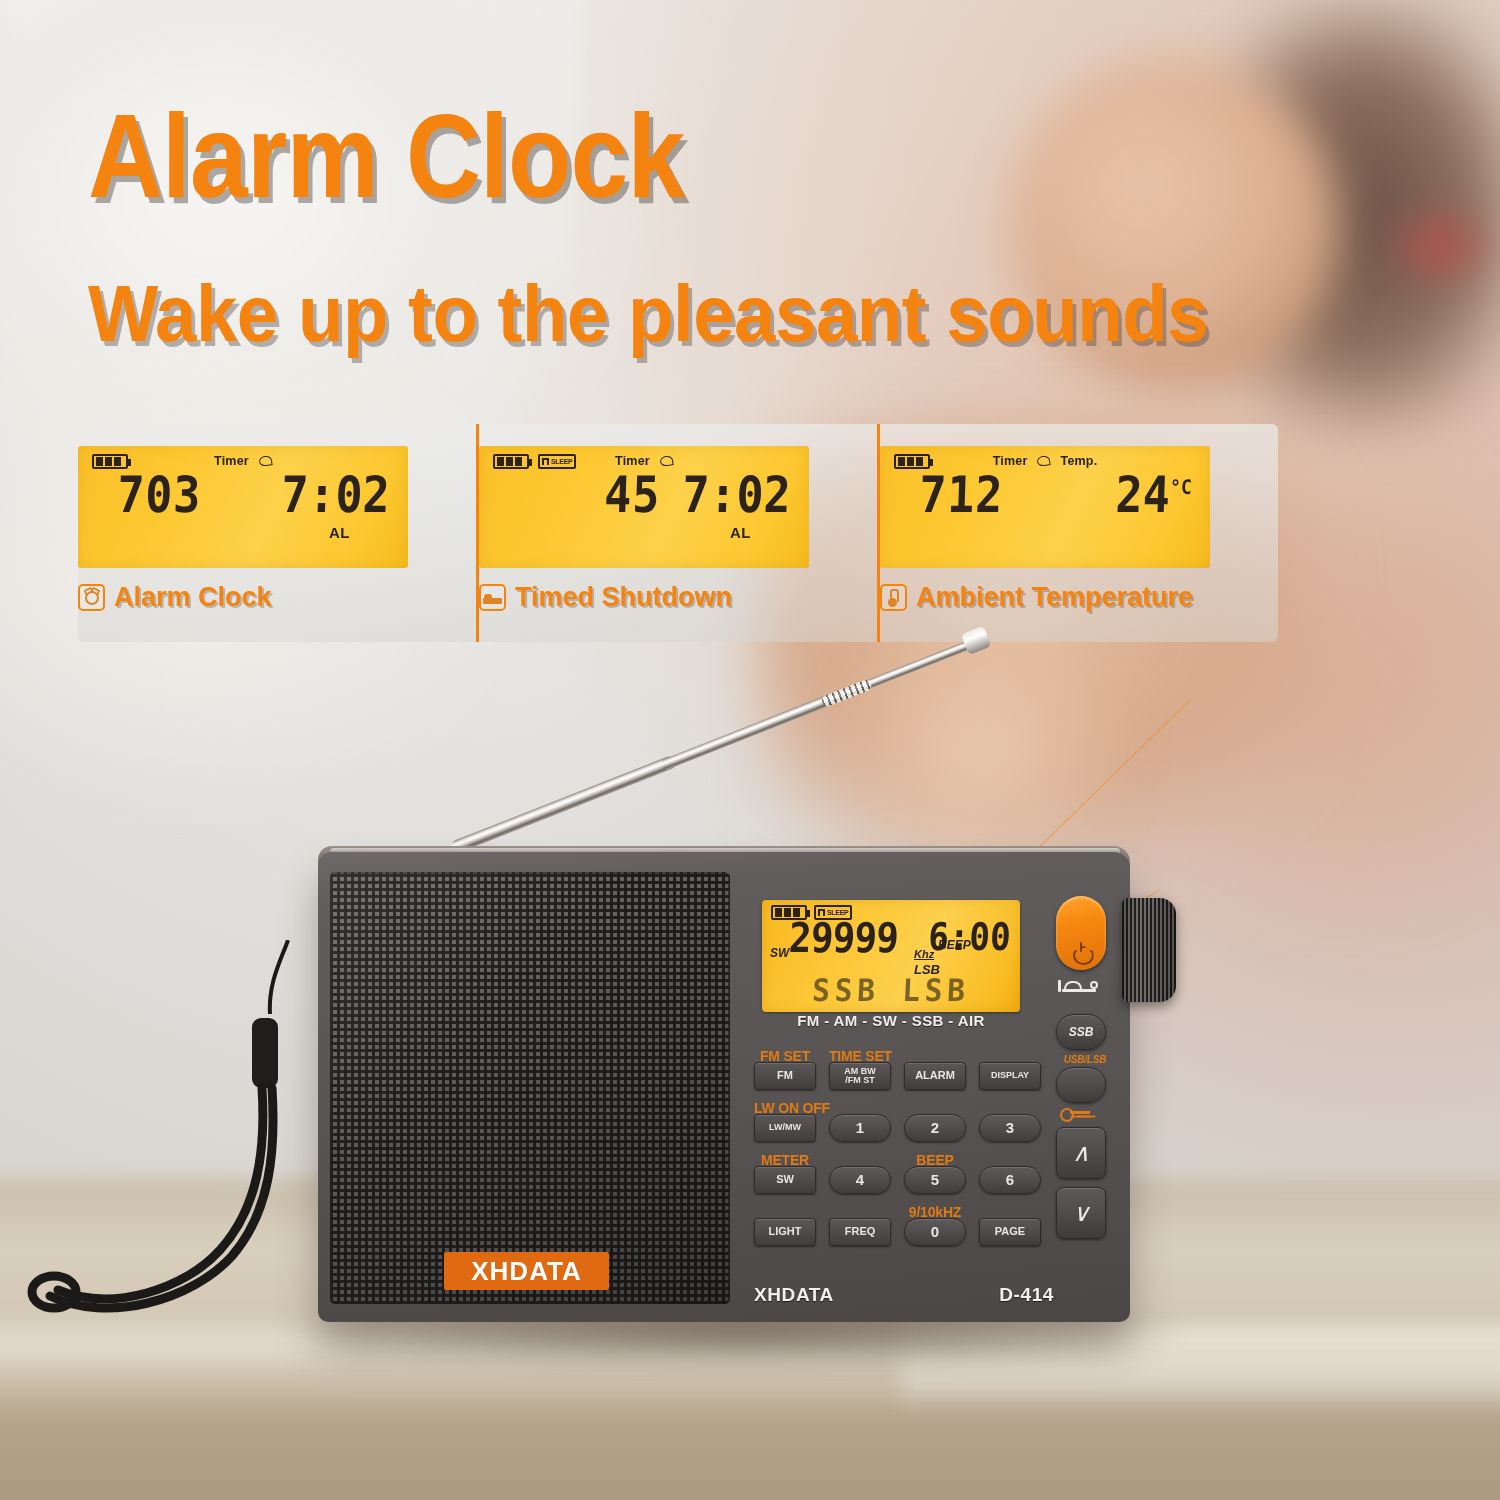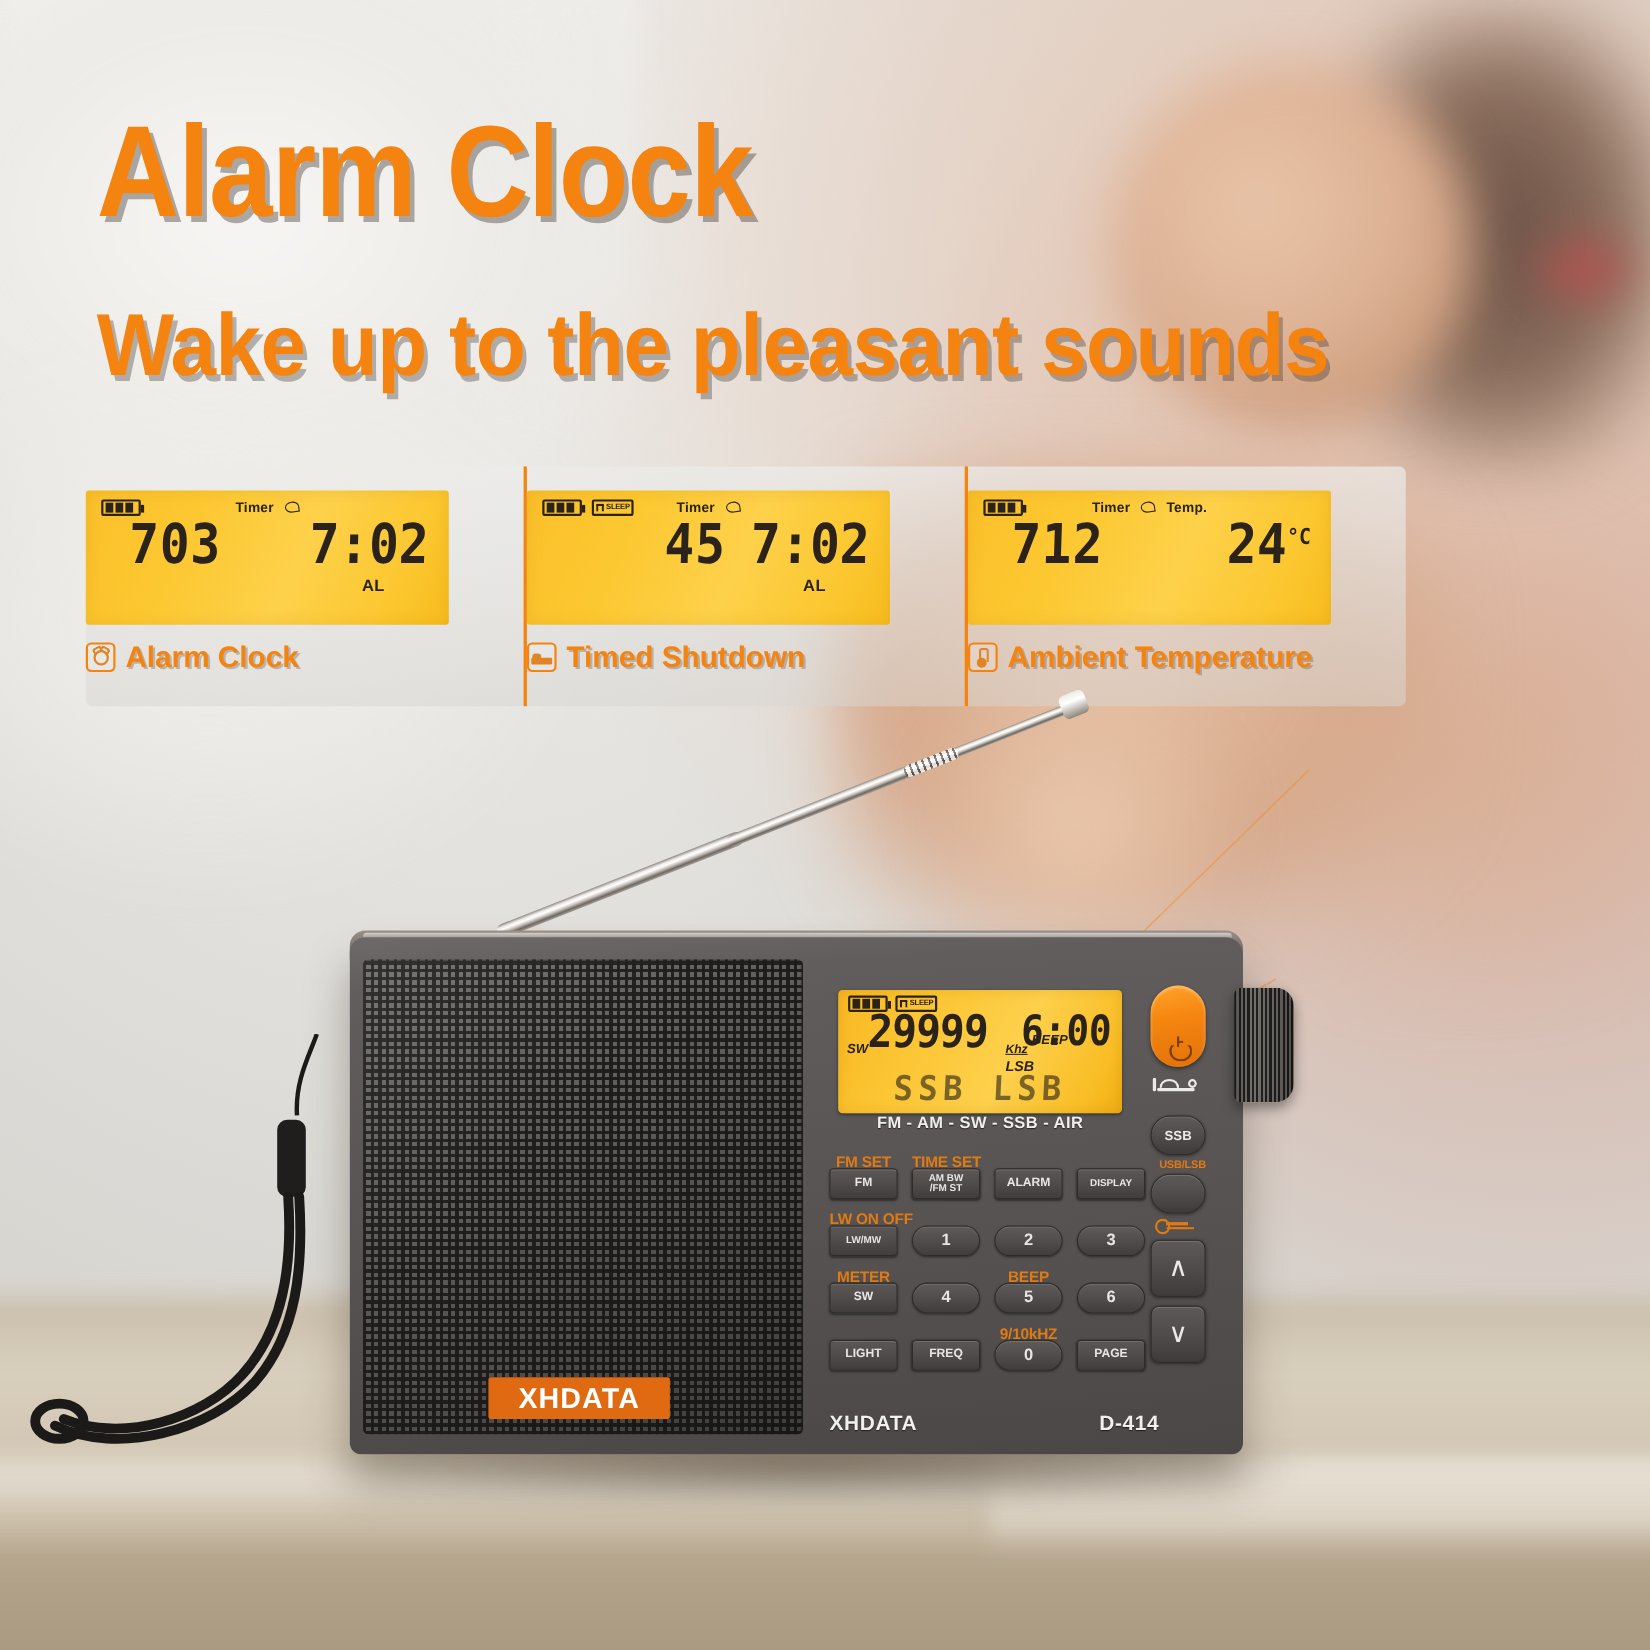--- a/index.html
+++ b/index.html
@@ -370,21 +370,21 @@
     font-size:15px; font-weight:600;
   }
 
   .brand-row {
     position:absolute; left:14px; top:412px; width:300px;
     display:flex; justify-content:space-between; align-items:center;
   }
   .brand-row span { color:#f2f0ed; font-size:19px; font-weight:bold; letter-spacing:0.6px; text-shadow:0 1px 1px rgba(0,0,0,0.6); }
 
   
-  .rcol { position:absolute; left:306px; top:24px; width:84px; }
+  .rcol { position:absolute; left:316px; top:24px; width:84px;font-style:italic; }
   .pwr {
     width:50px; height:74px; border-radius:25px;
     background:linear-gradient(170deg,#ffa32b 0%, #f5860f 40%, #e1720a 100%);
     box-shadow:inset 0 2px 3px rgba(255,220,170,0.55), 0 2px 4px rgba(0,0,0,0.45);
     display:flex; align-items:flex-end; justify-content:center; padding-bottom:9px;
     position:relative;
   }
   .pwr-ico { width:17px; height:17px; position:relative; }
   .pwr-ico::before{
     content:""; position:absolute; left:0; top:2px; width:17px; height:15px;

